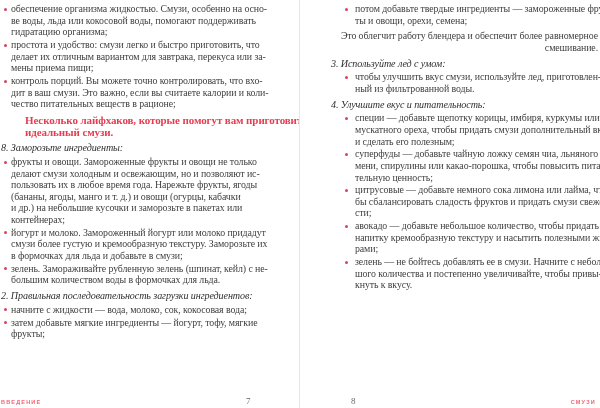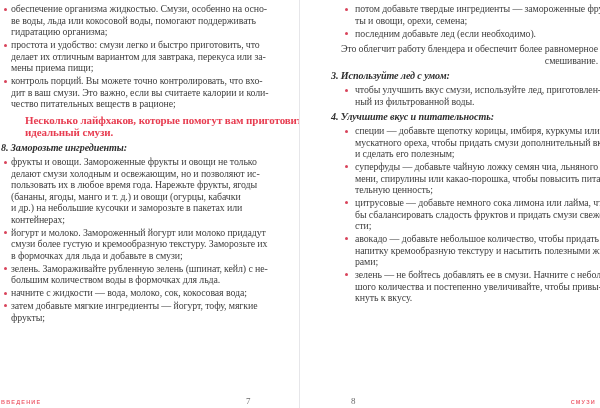--- a/index.html
+++ b/index.html
@@ -35,21 +35,21 @@
     background: #d8435a;
   }
   .page-right .dot { left: 14px; }
   .red-heading {
     margin: 4px 0 3px; white-space: pre;
     font-weight: 700; font-size: 11px; line-height: 12.2px;
     letter-spacing: -0.1px; color: #e73c50; padding-left: 24px;
   }
   .sec-title {
     margin: 4px 0 2px; white-space: pre;
-    font-weight: 700; font-style: italic;
+    font-weight: 400; font-style: italic;
     font-size: 10.1px; line-height: 11.8px;
     letter-spacing: -0.1px; color: #2f2f2f;
   }
   .para { margin: 4px 0 3px; text-align: right; }
   .footer-label {
     position: absolute; bottom: 3px;
     font-family: "Liberation Sans", sans-serif;
     font-weight: 700; font-size: 5.5px; letter-spacing: 1.2px;
     color: #ee6573;
   }
@@ -107,20 +107,21 @@
       <div class="t">йогурт и молоко. Замороженный йогурт или молоко придадут
 смузи более густую и кремообразную текстуру. Заморозьте их
 в формочках для льда и добавьте в смузи;</div>
     </div>
     <div class="bullet">
       <span class="dot"></span>
       <div class="t">зелень. Замораживайте рубленную зелень (шпинат, кейл) с не-
 большим количеством воды в формочках для льда.</div>
     </div>
 
+    <h3 class="sec-title">2. Правильная последовательность загрузки ингредиентов:</h3>
 
     <div class="bullet">
       <span class="dot"></span>
       <div class="t">начните с жидкости — вода, молоко, сок, кокосовая вода;</div>
     </div>
     <div class="bullet">
       <span class="dot"></span>
       <div class="t">затем добавьте мягкие ингредиенты — йогурт, тофу, мягкие
 фрукты;</div>
     </div>
@@ -130,24 +131,20 @@
   </section>
 
   <div class="gutter"></div>
 
   <section class="page page-right">
 
     <div class="bullet">
       <span class="dot"></span>
       <div class="t">потом добавьте твердые ингредиенты — замороженные фрук-
 ты и овощи, орехи, семена;</div>
-    </div>
-    <div class="bullet">
-      <span class="dot"></span>
-      <div class="t">последним добавьте лед (если необходимо).</div>
     </div>
 
     <div class="t para">Это облегчит работу блендера и обеспечит более равномерное
 смешивание.</div>
 
     <h3 class="sec-title">3. Используйте лед с умом:</h3>
 
     <div class="bullet">
       <span class="dot"></span>
       <div class="t">чтобы улучшить вкус смузи, используйте лед, приготовлен-

